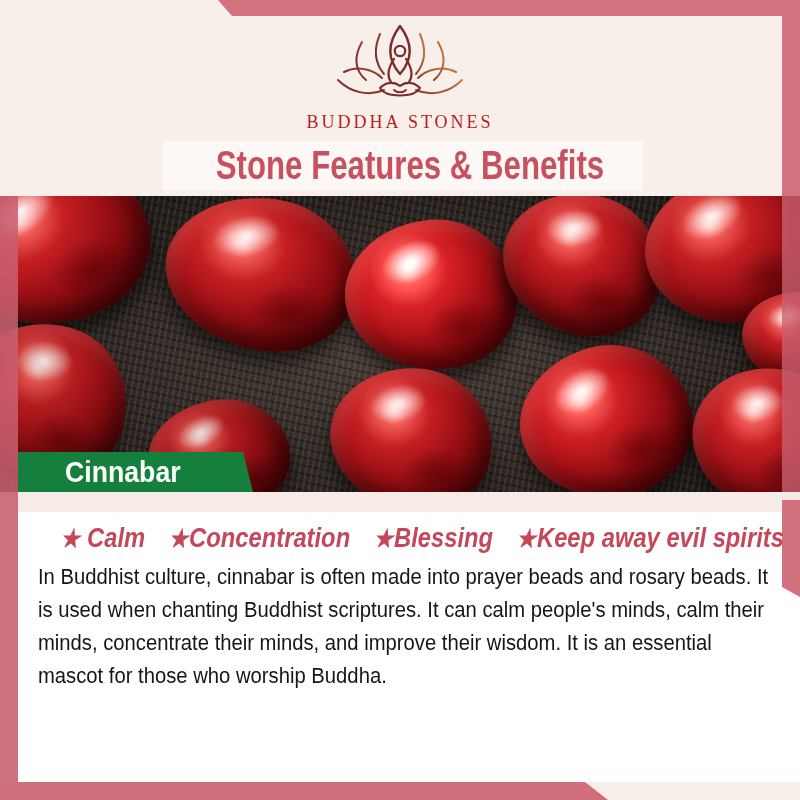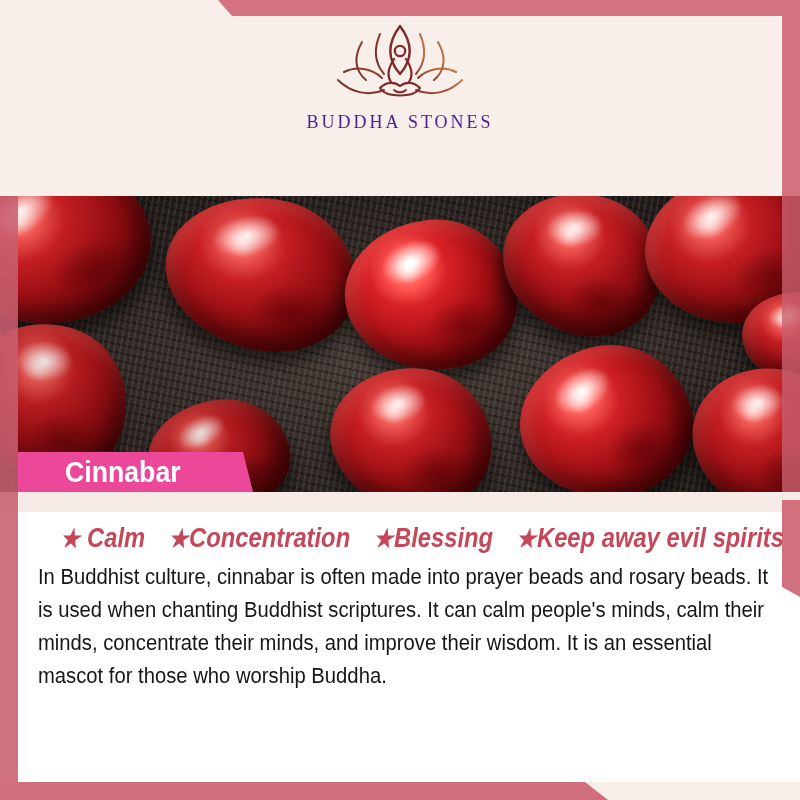--- a/index.html
+++ b/index.html
@@ -8,21 +8,21 @@
 
   
   .header-bg{position:absolute;left:0;top:0;width:800px;height:196px;background:#f8efeb;}
   .frame-top{position:absolute;left:0;top:0;width:800px;height:16px;background:#d4737f;
              -webkit-clip-path:polygon(218px 0,800px 0,800px 16px,232px 16px);
              clip-path:polygon(218px 0,800px 0,800px 16px,232px 16px);}
   .frame-right-header{position:absolute;left:782px;top:0;width:18px;height:196px;background:#d4737f;}
   .logo-svg{position:absolute;left:328px;top:24px;width:144px;height:88px;}
   .brand{position:absolute;left:0;top:112px;width:800px;text-align:center;
          font-family:"Liberation Serif",serif;font-size:18px;letter-spacing:3px;
-         color:#4c1d95;font-weight:400;}
+         color:#b91c1c;font-weight:400;}
   .title-banner{position:absolute;left:163px;top:141px;width:480px;height:49px;background:#fdf8f5;}
   .title-text{width:100%;text-align:center;line-height:49px;font-size:40px;font-weight:700;
               color:#c8515f;transform:scaleX(0.78);transform-origin:50% 50%;white-space:nowrap;}
 
   
   .photo{position:absolute;left:0;top:196px;width:800px;height:296px;overflow:hidden;
          background-color:#332b28;
          background-image:
            repeating-linear-gradient(100deg, rgba(214,203,192,.10) 0 2px, rgba(0,0,0,0) 2px 6px),
            repeating-linear-gradient(12deg, rgba(0,0,0,.30) 0 2px, rgba(0,0,0,0) 2px 8px),
@@ -46,21 +46,21 @@
   .frame-right-photo{position:absolute;left:782px;top:196px;width:18px;height:296px;background:rgba(200,95,110,0.80);}
   .frame-right-mid{position:absolute;left:782px;top:500px;width:18px;height:97px;background:#d2717e;
              -webkit-clip-path:polygon(0 0,18px 0,18px 97px,0 87px);
              clip-path:polygon(0 0,18px 0,18px 97px,0 87px);}
   .bottom-cream{position:absolute;left:0;top:782px;width:800px;height:18px;background:#f8efea;}
   .frame-bottom{position:absolute;left:0;top:782px;width:610px;height:18px;background:#d06e7b;
              -webkit-clip-path:polygon(0 0,585px 0,608px 18px,0 18px);
              clip-path:polygon(0 0,585px 0,608px 18px,0 18px);}
 
   
-  .cinnabar-banner{position:absolute;left:18px;top:452px;width:235px;height:40px;background:#ec4899;
+  .cinnabar-banner{position:absolute;left:18px;top:452px;width:235px;height:40px;background:#15803d;
              -webkit-clip-path:polygon(0 0,225px 0,235px 40px,0 40px);
              clip-path:polygon(0 0,225px 0,235px 40px,0 40px);}
   .cinnabar-text{display:inline-block;margin-left:47px;line-height:40px;font-size:29px;font-weight:700;
              color:#ffffff;transform:scaleX(0.92);transform-origin:0 50%;white-space:nowrap;}
 
   
   .features-row{position:absolute;left:0;top:523px;width:800px;text-align:center;white-space:nowrap;font-style:italic;}
   .features-inner{display:inline-block;transform:scaleX(0.88);transform-origin:50% 50%;}
   .feature-item{display:inline-block;margin:0 11px;font-size:27px;font-weight:700;color:#c4475a;}
   .feature-item .star{margin-right:1px;font-size:25px;}
@@ -106,20 +106,23 @@
 
     <circle cx="72" cy="27" r="5.2" stroke="#7d2a28" stroke-width="2.2"></circle>
     <path d="M66 35 C60 44 59 52 63 58" stroke="#7d2a28" stroke-width="2.2" stroke-linecap="round"></path>
     <path d="M78 35 C84 44 85 52 81 58" stroke="#7d2a28" stroke-width="2.2" stroke-linecap="round"></path>
     <path d="M52 64 C58 74 86 74 92 64 C85 57 77 58 72 62 C67 58 59 57 52 64 Z" stroke="#7d2a28" stroke-width="2.2" stroke-linejoin="round"></path>
     <path d="M66 66 C69 69 75 69 78 66" stroke="#7d2a28" stroke-width="1.8" stroke-linecap="round"></path>
   </svg>
 
   <div class="brand">BUDDHA STONES</div>
 
+  <div class="title-banner">
+    <div class="title-text">Stone Features &amp; Benefits</div>
+  </div>
 
   <div class="photo">
     <div class="stone" style="left:-50px;top:-34px;width:200px;height:162px;transform:rotate(-15deg);"></div>
     <div class="stone" style="left:165px;top:2px;width:192px;height:152px;transform:rotate(8deg);"></div>
     <div class="stone" style="left:345px;top:24px;width:172px;height:150px;transform:rotate(-5deg);filter:brightness(1.1);"></div>
     <div class="stone" style="left:502px;top:-2px;width:160px;height:140px;transform:rotate(14deg);"></div>
     <div class="stone" style="left:645px;top:-24px;width:182px;height:152px;transform:rotate(-10deg);"></div>
     <div class="stone" style="left:742px;top:96px;width:110px;height:92px;transform:rotate(4deg);"></div>
     <div class="stone" style="left:-34px;top:128px;width:162px;height:152px;transform:rotate(20deg);filter:brightness(0.92);"></div>
     <div class="stone" style="left:148px;top:204px;width:142px;height:112px;transform:rotate(-8deg);filter:brightness(0.9);"></div>

